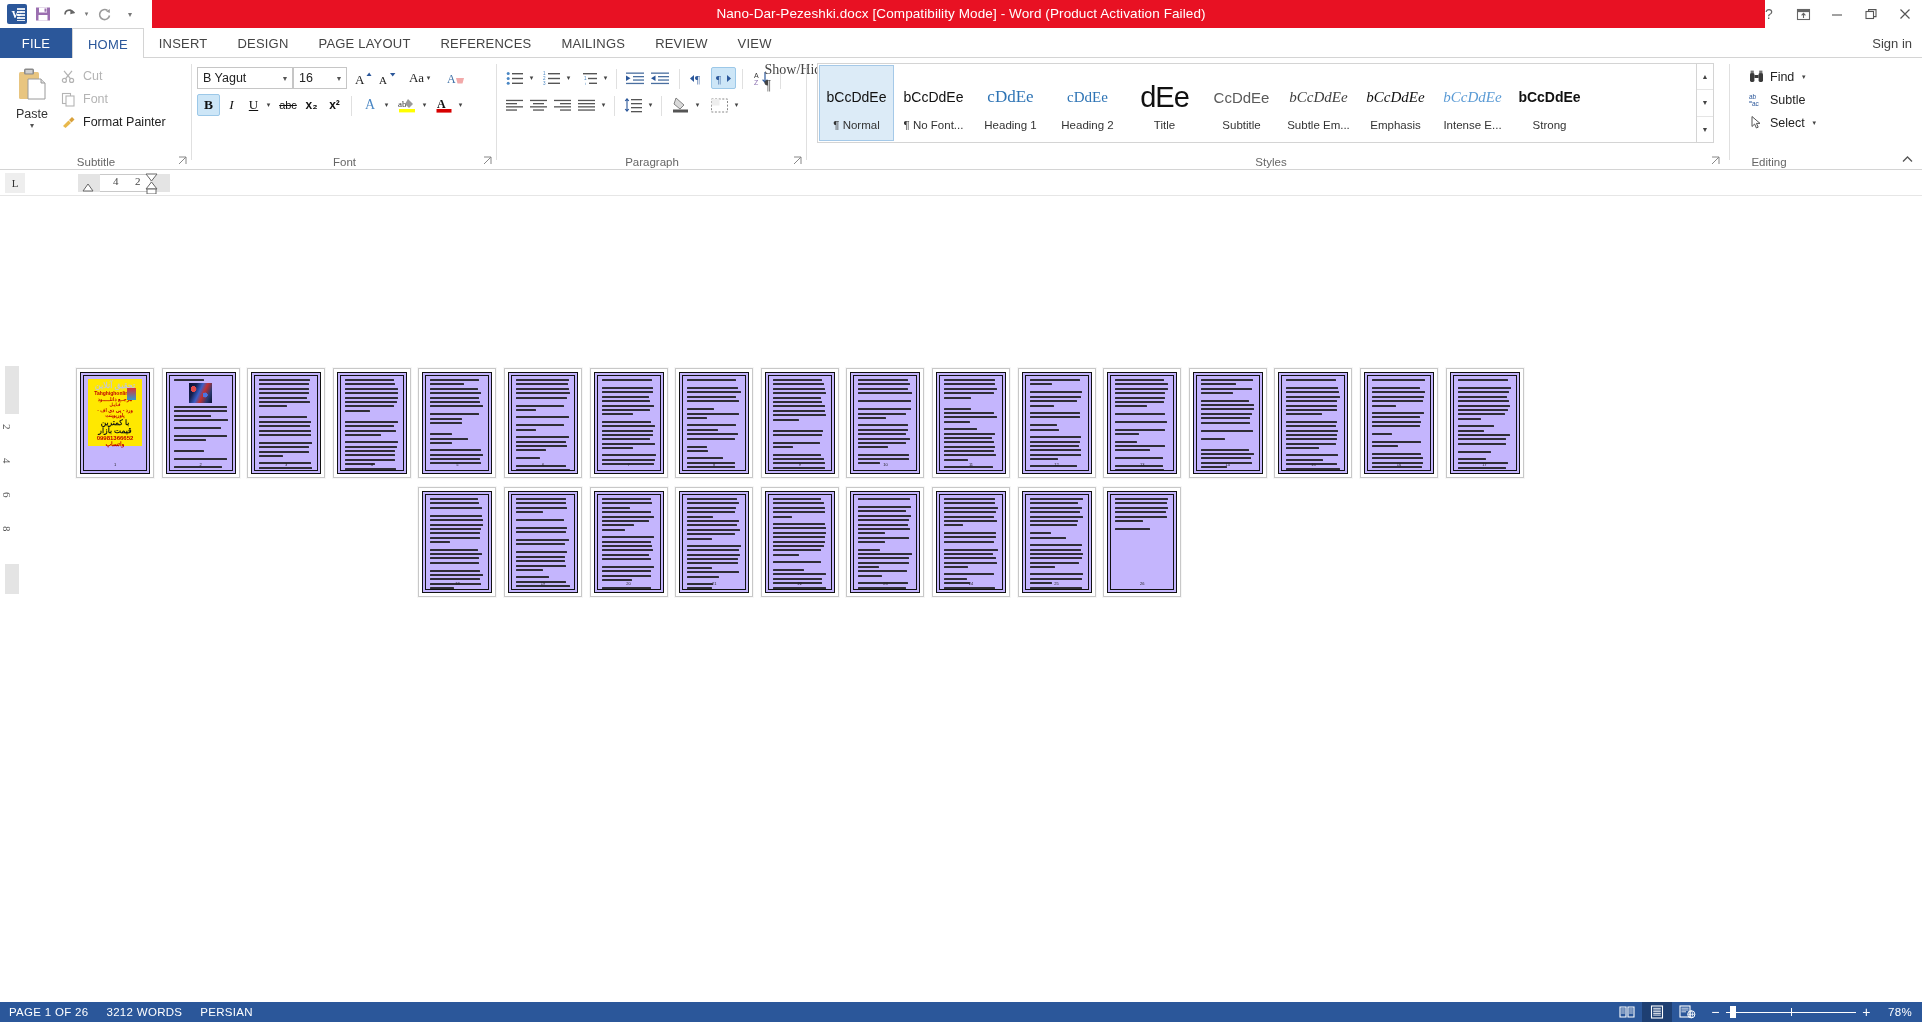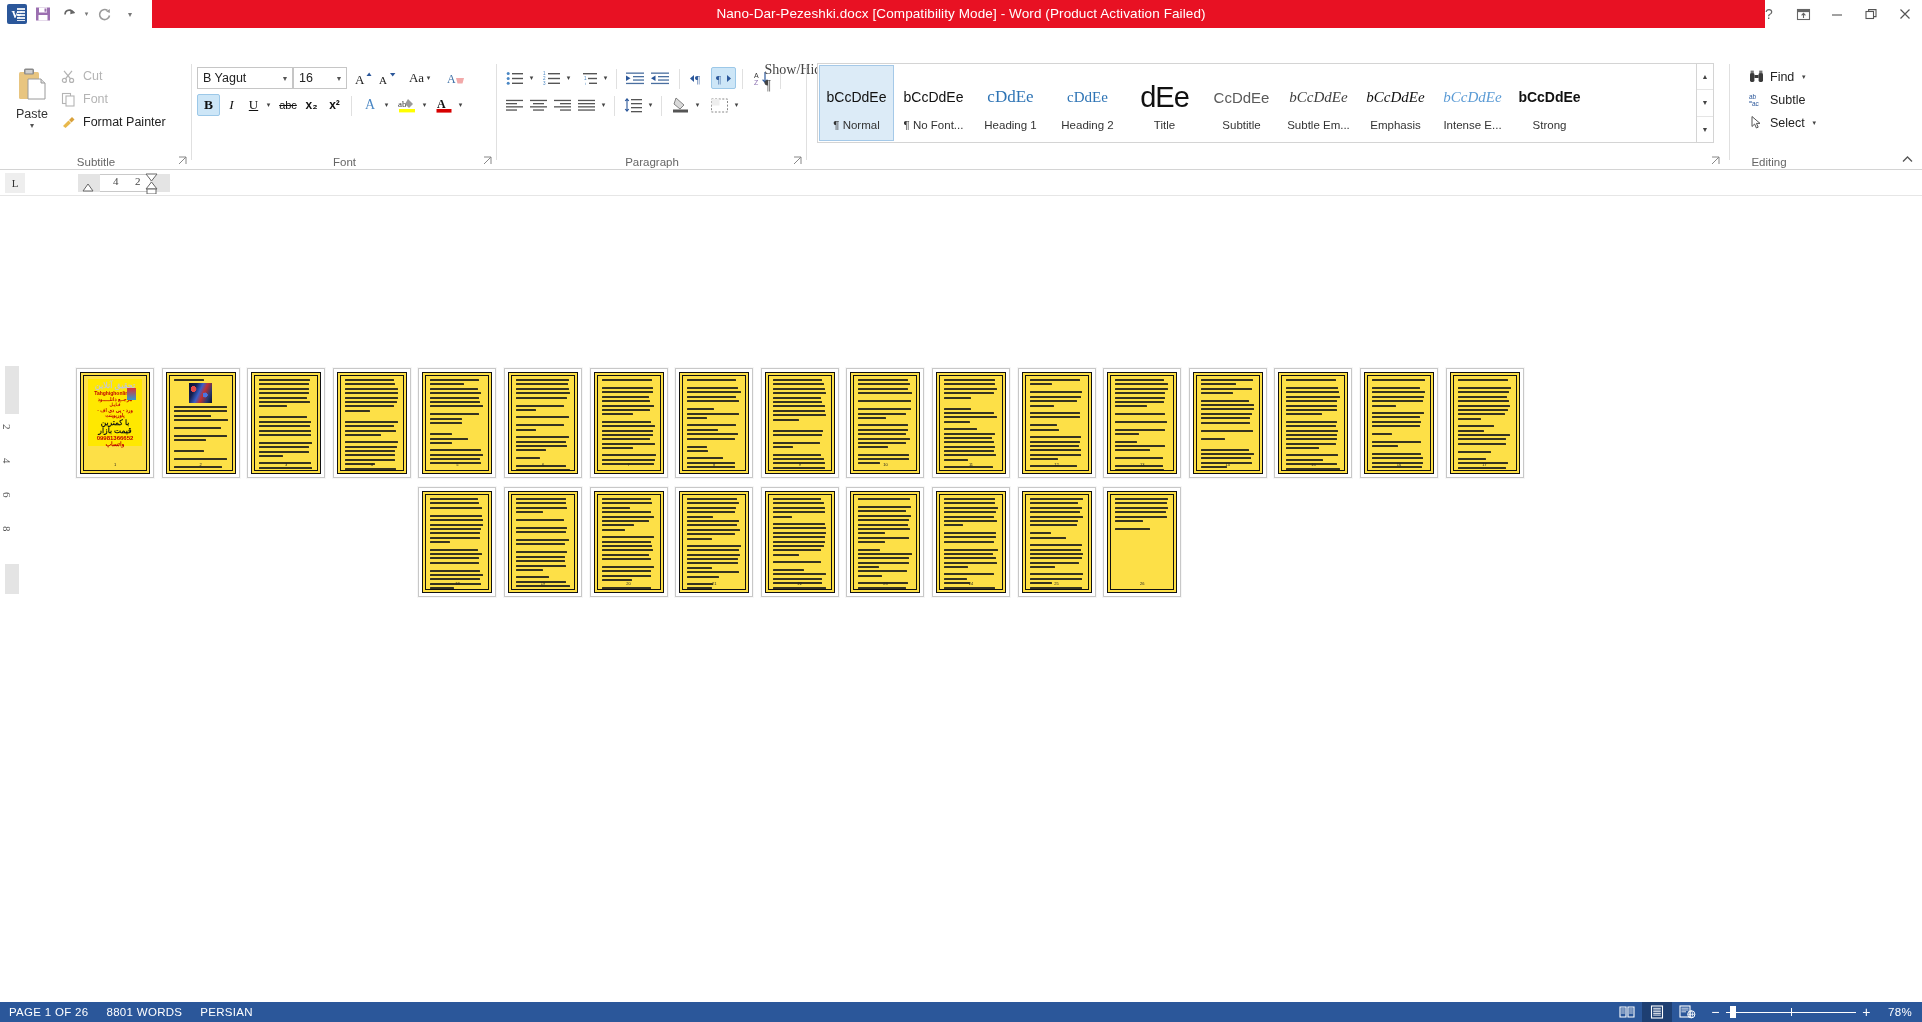--- a/index.html
+++ b/index.html
@@ -196,21 +196,21 @@
 
   
   .page {
     position:absolute; background:#ffffff;
     border:1px solid #c8c8c8;
     box-shadow:0 0 0 1px rgba(0,0,0,0.03);
     overflow:hidden;
   }
   .page-inner {
     position:absolute; left:3px; top:3px; right:3px; bottom:3px;
-    border:1px solid #111; background:#fde047; overflow:hidden;
+    border:1px solid #111; background:#c4b5fd; overflow:hidden;
   }
   .page-inner2{
     position:absolute; left:2px; top:2px; right:2px; bottom:2px;
     border:1px solid #111; overflow:hidden; padding:3px 4px;
   }
   .ln {
     height:2px; background:#1a1a1a; margin-bottom:2.4px; opacity:.88;
     border-radius:0.5px;
   }
   .ln.g { margin-bottom:6px; }
@@ -323,20 +323,34 @@
         </svg>
       </div>
       <div class="wc">
         <svg width="14" height="14" viewBox="0 0 14 14">
           <path d="M2.5 2.5 L11.5 11.5 M11.5 2.5 L2.5 11.5" stroke="#555" stroke-width="1.2"></path>
         </svg>
       </div>
     </div>
   </div>
 
+  <div class="tabstrip">
+    <div class="tab-file">FILE</div>
+    <div class="tabs">
+      <div class="tab active">HOME</div>
+      <div class="tab">INSERT</div>
+      <div class="tab">DESIGN</div>
+      <div class="tab">PAGE LAYOUT</div>
+      <div class="tab">REFERENCES</div>
+      <div class="tab">MAILINGS</div>
+      <div class="tab">REVIEW</div>
+      <div class="tab">VIEW</div>
+    </div>
+    <div class="signin">Sign in</div>
+  </div>
 
   <div class="ribbon">
 
     <div class="grp" style="left:0;width:192px;">
       <div class="paste-btn">
         <div class="paste-ico">
           <svg width="36" height="40" viewBox="0 0 36 40">
             <rect x="5" y="6" width="20" height="27" rx="1.5" fill="#e8c580"></rect>
             <rect x="10" y="2.5" width="10" height="6" rx="1.5" fill="#8a8a8a"></rect>
             <rect x="11.5" y="4" width="7" height="3.4" fill="#cfcfcf"></rect>
@@ -660,20 +674,21 @@
         <div class="style-item">
           <div class="style-prev" style="font-family:'Liberation Sans',sans-serif;font-weight:bold;color:#111;font-size:14px;">bCcDdEe</div>
           <div class="style-name">Strong</div>
         </div>
       </div>
       <div class="gallery-scroll" style="left:885px;">
         <div class="gs-btn">▲</div>
         <div class="gs-btn">▼</div>
         <div class="gs-btn">▼</div>
       </div>
+      <div class="grp-label">Styles</div>
       <div class="dlg" style="right:8px;">
         <svg width="9" height="9" viewBox="0 0 9 9">
             <path d="M1 1 H8 V8" stroke="#888" fill="none"></path>
             <path d="M1 8 L8 1" stroke="#888"></path>
           </svg>
       </div>
       <div class="grp-sep" style="right:0;"></div>
     </div>
 
     <div class="grp" style="left:1740px;width:140px;">
@@ -1434,21 +1449,21 @@
               <div class="ln" style="width:65.1%"></div>
               <div class="pgnum">26</div>
             </div>
           </div>
         </div>
       </div>
   </div>
 
   <div class="status">
     <div class="st-item">PAGE 1 OF 26</div>
-    <div class="st-item">8801 WORDS</div>
+    <div class="st-item">3212 WORDS</div>
     <div class="st-item">PERSIAN</div>
 
     <div class="st-right">
       <div class="view-btn">
         <svg width="16" height="14" viewBox="0 0 16 14">
           <path d="M1 2 H7 V12 H1 Z M9 2 H15 V12 H9 Z" fill="none" stroke="#fff" stroke-width="1.1"></path>
           <path d="M2.2 4 H5.8 M2.2 6 H5.8 M2.2 8 H5.8 M10.2 4 H13.8 M10.2 6 H13.8 M10.2 8 H13.8" stroke="#fff" stroke-width="0.8"></path>
         </svg>
       </div>
       <div class="view-btn act">

